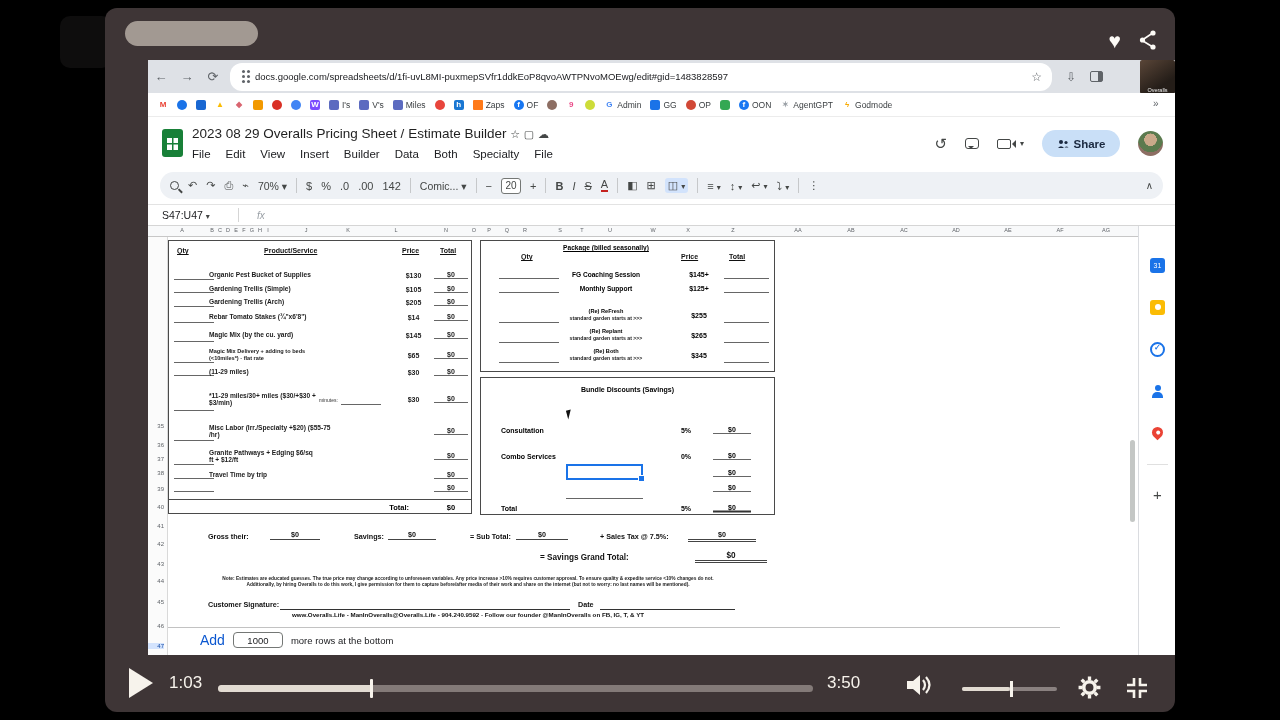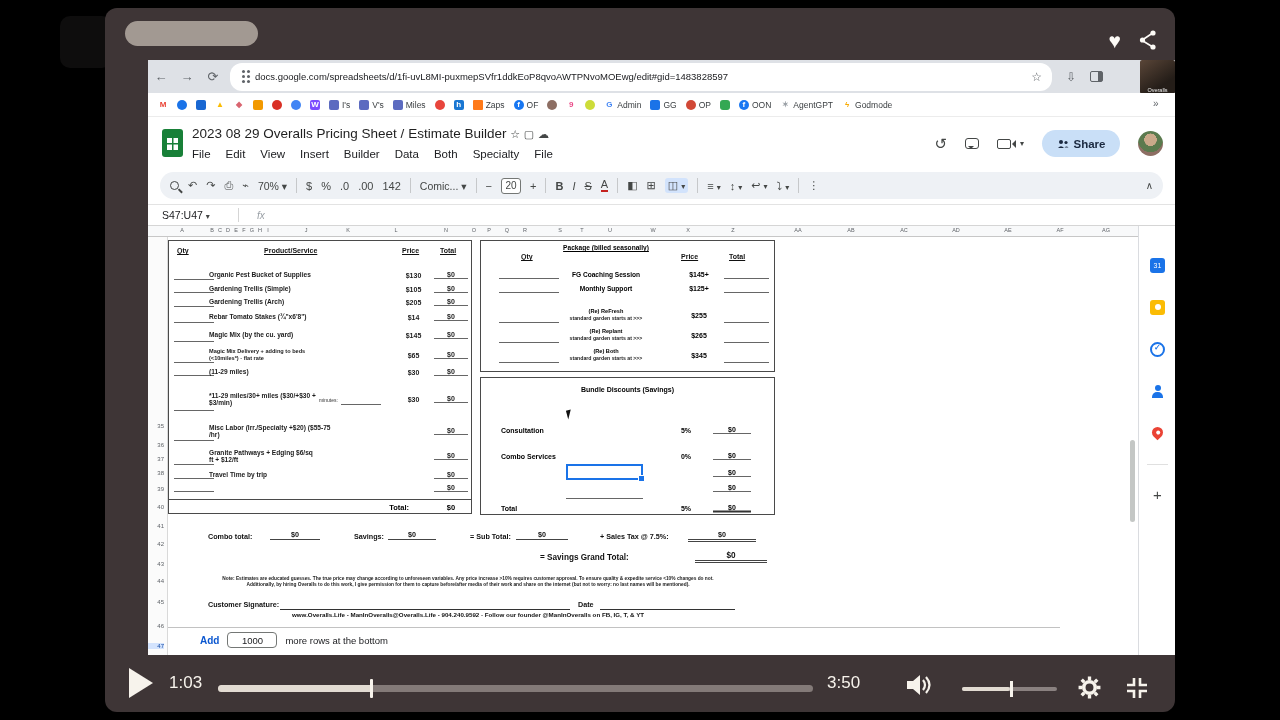--- a/index.html
+++ b/index.html
@@ -125,21 +125,21 @@
 
   .totline { font-size:7.2px; font-weight:700; color:#111; }
   .uval { border-bottom:1.5px solid #444; text-align:center; font-weight:700; }
   .dval { border-bottom:3px double #444; text-align:center; font-weight:700; }
 
   .note { left:30px; top:516px; width:580px; text-align:center; font-size:4.8px; line-height:6px; color:#222; font-weight:600; }
   .sigline { border-bottom:1px solid #333; position:absolute; }
   .footerline { left:55px; top:551px; width:530px; text-align:center; font-size:6.2px; font-weight:600; color:#111; }
   .sheet-rule { left:20px; top:567px; width:892px; border-top:1px solid #c2c2c2; }
   .addrow { left:52px; top:572px; display:flex; align-items:center; gap:8px; }
-  .add-link { color:#0b57d0; font-size:10px; font-weight:700; }
+  .add-link { color:#0b57d0; font-size:14px; font-weight:400; }
   .add-box { width:50px; height:16px; border:1px solid #747775; border-radius:4px; text-align:center; font-size:9.5px; line-height:15px; color:#202124; }
   .add-suffix { font-size:9.5px; color:#202124; }
 
   
   .side { left:990px; top:166px; width:37px; height:429px; background:#fff; border-left:1px solid #dadce0; }
   .sbi { position:absolute; left:11px; width:15px; height:15px; }
   .sb-cal { background:#1a73e8; border-radius:3px; }
   .sb-cal::after { content:"31"; position:absolute; inset:0; color:#fff; font-size:7px; text-align:center; line-height:15px; }
   .sb-keep { background:#fbbc04; border-radius:3px; }
   .sb-keep::after { content:""; position:absolute; left:4.5px; top:4px; width:6px; height:6px; border-radius:50%; background:#fff; }
@@ -624,21 +624,21 @@
         </div>
       <div class="sel-cell"></div>
       <span class="b-blankline"></span>
       <div class="brow b-totalrow" style="top:122px;height:16px;">
         <span class="bname">Total</span>
         <span class="bpct">5%</span>
         <span class="btot">$0</span>
       </div>
     </div>
 
-    <div class="abs totline" style="left:60px; top:472px;">Combo total:</div>
+    <div class="abs totline" style="left:60px; top:472px;">Gross their:</div>
     <div class="abs totline uval" style="left:122px; top:470px; width:50px;">$0</div>
     <div class="abs totline" style="left:206px; top:472px;">Savings:</div>
     <div class="abs totline uval" style="left:240px; top:470px; width:48px;">$0</div>
     <div class="abs totline" style="left:322px; top:472px;">= Sub Total:</div>
     <div class="abs totline uval" style="left:368px; top:470px; width:52px;">$0</div>
     <div class="abs totline" style="left:452px; top:472px;">+ Sales Tax @ 7.5%:</div>
     <div class="abs totline dval" style="left:540px; top:470px; width:68px;">$0</div>
     <div class="abs totline" style="left:392px; top:493px; font-size:8.2px;">= Savings Grand Total:</div>
     <div class="abs totline dval" style="left:547px; top:491px; width:72px; font-size:8.2px;">$0</div>
 

